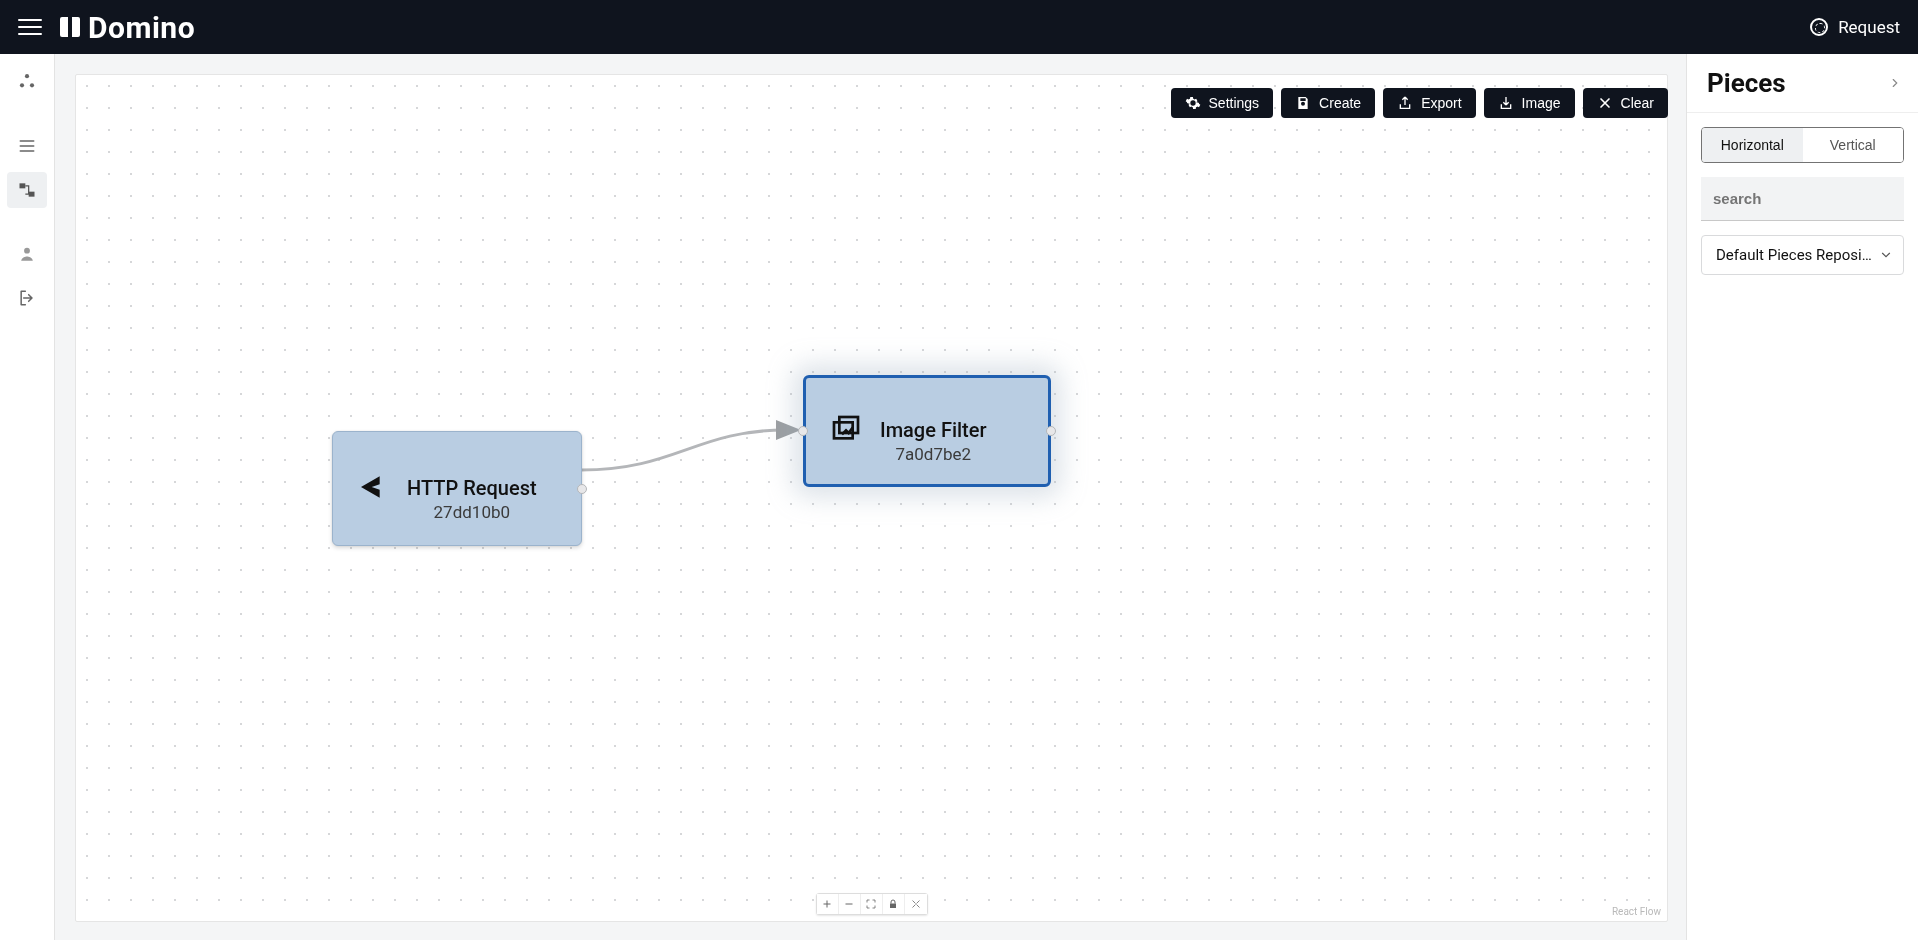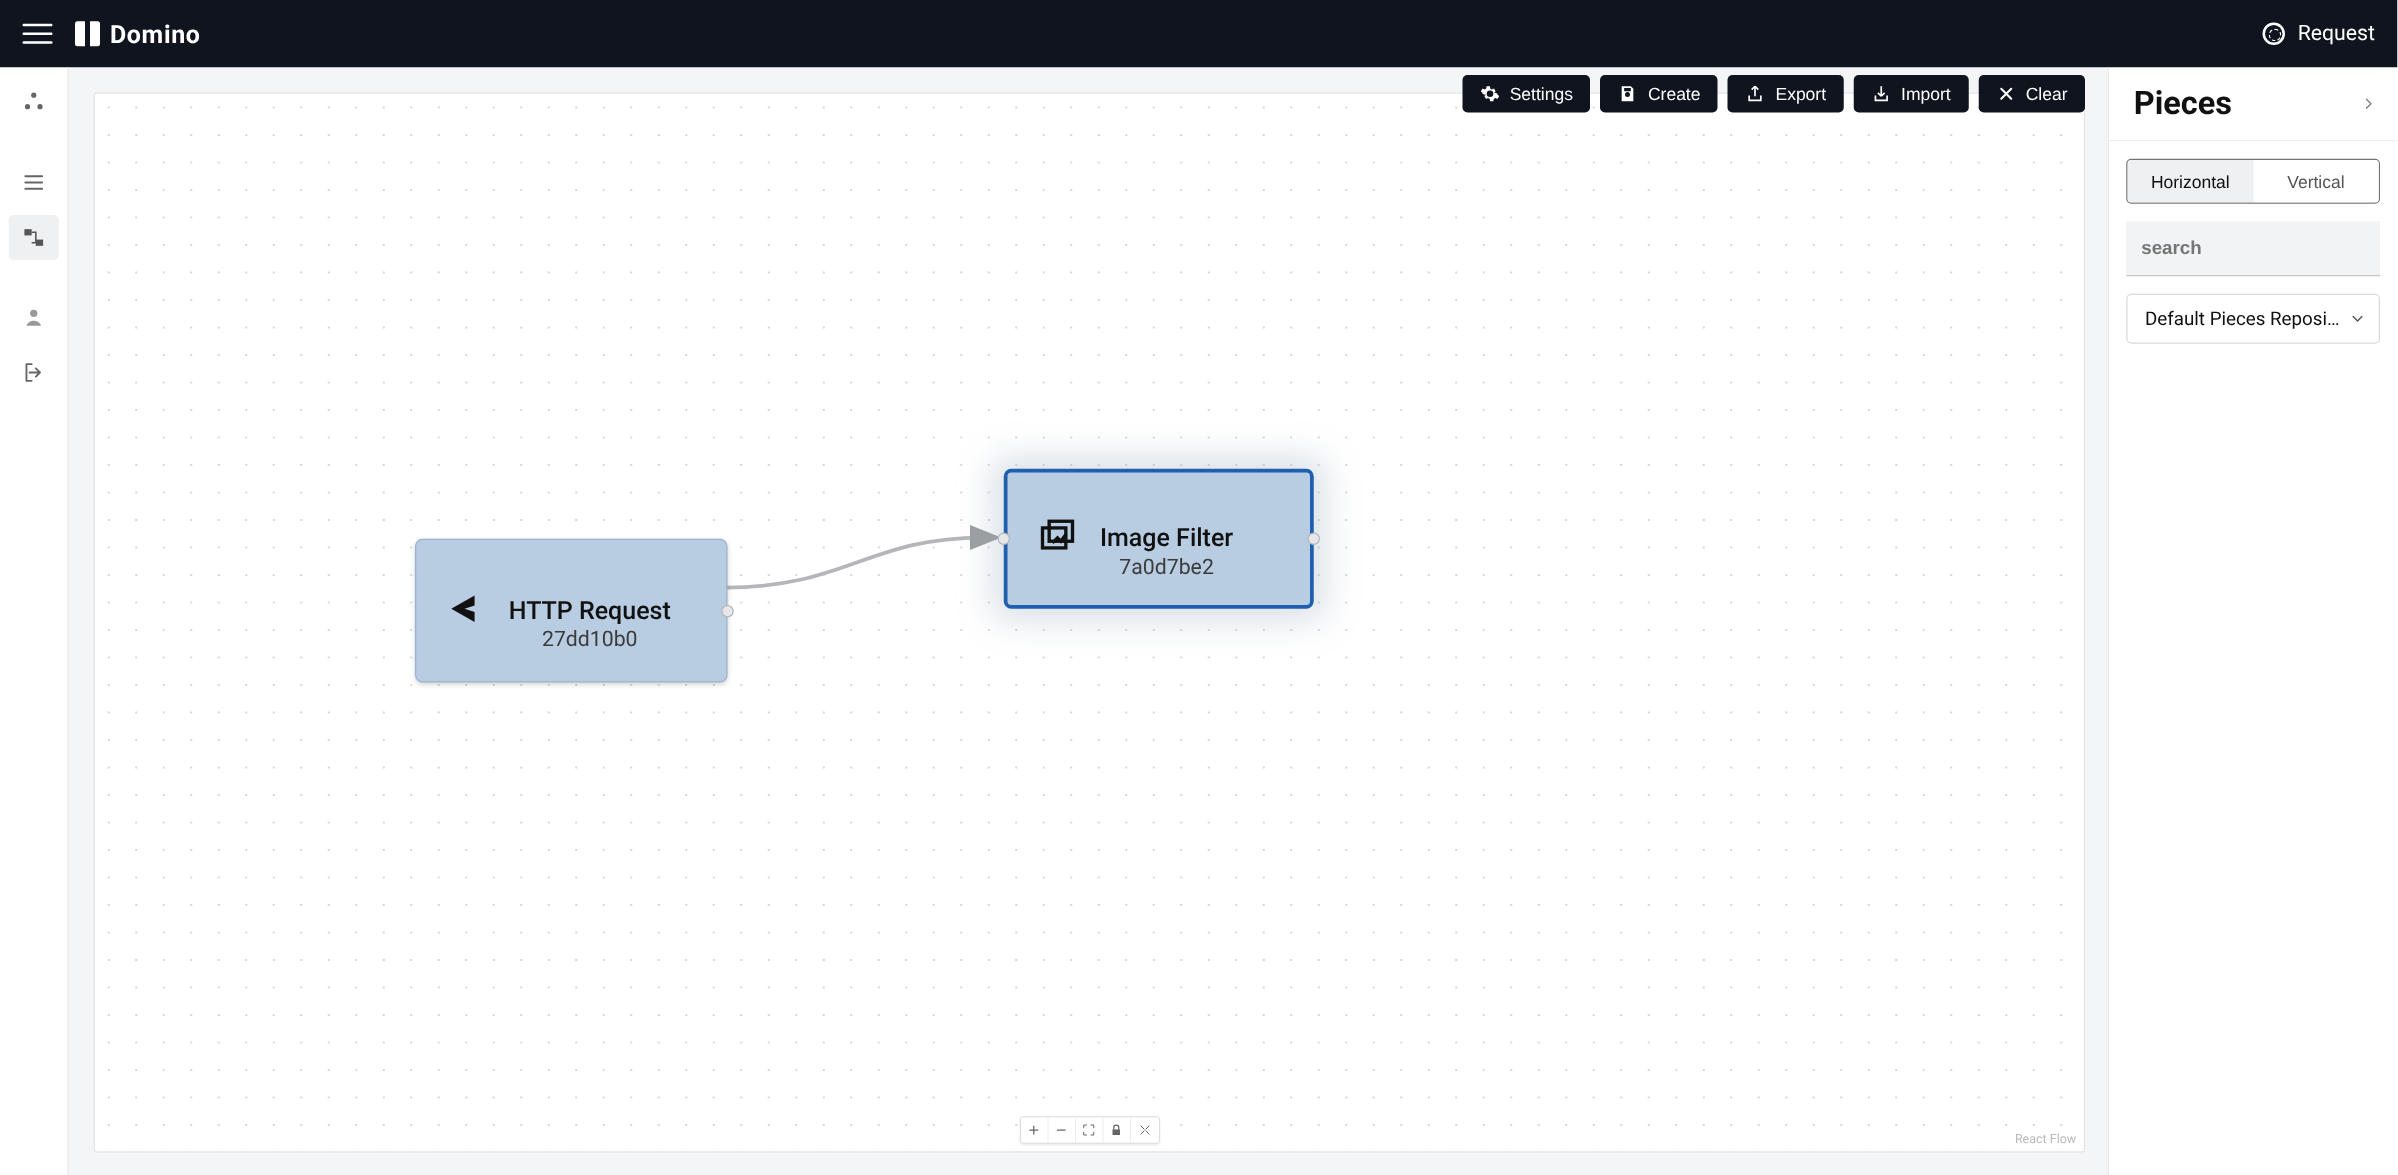--- a/index.html
+++ b/index.html
@@ -1,37 +1,37 @@
 <!DOCTYPE html>
 <html><head>
 <meta charset="utf-8">
 <style>
 *{box-sizing:border-box;margin:0;padding:0;}
 html,body{width:100%;height:100%;font-family:-apple-system,BlinkMacSystemFont,"Segoe UI",Roboto,Arial,sans-serif;color:#111;overflow:hidden;}
 .app-header{height:54px;background:#0f141e;color:#fff;display:flex;align-items:center;padding:0 18px;justify-content:space-between;}
 .header-left{display:flex;align-items:center;gap:18px;}
 .hamburger{width:24px;height:24px;cursor:pointer;display:flex;flex-direction:column;justify-content:center;gap:5px;}
 .hamburger span{display:block;height:2px;background:#fff;border-radius:1px;}
-.logo{display:flex;align-items:center;gap:8px;font-size:20px;font-weight:700;letter-spacing:.5px;}
+.logo{display:flex;align-items:center;gap:8px;font-size:30px;font-weight:700;letter-spacing:.5px;}
 .logo-mark{width:20px;height:20px;position:relative;}
 .logo-mark::before,.logo-mark::after{content:"";position:absolute;background:#fff;width:8px;height:20px;}
 .logo-mark::before{left:0;border-radius:2px 0 0 2px;}
 .logo-mark::after{right:0;border-radius:0 2px 2px 0;}
 .header-right{display:flex;align-items:center;gap:10px;font-size:17px;}
 .workspace-icon{width:18px;height:18px;border:2px solid #fff;border-radius:50%;position:relative;}
 .workspace-icon::before{content:"";position:absolute;left:3px;top:3px;width:8px;height:8px;border:1px dashed #fff;border-radius:50%;}
 .body-wrap{display:flex;height:calc(100% - 54px);}
 .side-rail{width:55px;border-right:1px solid #e3e3e3;display:flex;flex-direction:column;align-items:center;padding-top:10px;gap:8px;background:#fff;}
 .rail-item{width:40px;height:36px;display:flex;align-items:center;justify-content:center;border-radius:4px;cursor:pointer;color:#555;}
 .rail-item.active{background:#eef0f2;}
 .rail-item svg{width:20px;height:20px;}
 .rail-spacer{height:12px;}
 .main-col{flex:1;display:flex;flex-direction:column;background:#f4f5f6;position:relative;}
 .toolbar{position:absolute;top:6px;right:18px;display:flex;gap:8px;z-index:5;}
-.tb-btn{background:#0f141e;color:#fff;border:none;border-radius:4px;height:30px;padding:0 14px;display:flex;align-items:center;gap:8px;font-size:14px;cursor:pointer;}
+.tb-btn{background:#0f141e;color:#fff;border:none;border-radius:4px;height:30px;padding:0 14px;display:flex;align-items:center;gap:8px;font-size:14px;cursor:pointer;margin-top:28px;}
 .tb-btn svg{width:16px;height:16px;}
 .canvas-outer{flex:1;padding:20px 18px 18px 20px;}
 .canvas{position:relative;width:100%;height:100%;background:#fff;border:1px solid #e5e5e5;border-radius:2px;background-image:radial-gradient(#d6d7d9 1px,transparent 1px);background-size:22px 22px;background-position:0 0;overflow:hidden;}
 .node{position:absolute;background:#b9cde2;border:1px solid #9bb3cc;border-radius:6px;display:flex;align-items:center;gap:18px;padding:14px 24px;box-shadow:0 0 0 1px rgba(0,0,0,0.02),0 2px 4px rgba(0,0,0,0.15);}
 .node.selected{border:3px solid #1f5fb0;box-shadow:0 0 26px 10px rgba(156,173,189,0.35);}
 .node-icon svg{width:32px;height:32px;}
 .node-text{display:flex;flex-direction:column;align-items:center;margin-top:20px;}
 .node-title{font-size:20px;font-weight:500;color:#111;}
 .node-sub{font-size:17px;color:#3b3b3b;margin-top:2px;}
 .edge{position:absolute;pointer-events:none;}
@@ -130,21 +130,21 @@
       <button class="tb-btn">
         <svg viewBox="0 0 24 24">
             <path fill="none" stroke="#fff" stroke-width="2" d="M12 3v12m0-12l-4 4m4-4l4 4M5 14v6h14v-6"></path>
           </svg>
         <span>Export</span>
       </button>
       <button class="tb-btn">
         <svg viewBox="0 0 24 24">
             <path fill="none" stroke="#fff" stroke-width="2" d="M12 15V3m0 12l-4-4m4 4l4-4M5 14v6h14v-6"></path>
           </svg>
-        <span>Import</span>
+        <span>Image</span>
       </button>
       <button class="tb-btn">
         <svg viewBox="0 0 24 24">
             <path stroke="#fff" stroke-width="2.5" stroke-linecap="round" d="M6 6l12 12M18 6L6 18"></path>
           </svg>
         <span>Clear</span>
       </button>
     </div>
 
     <div class="canvas-outer">

